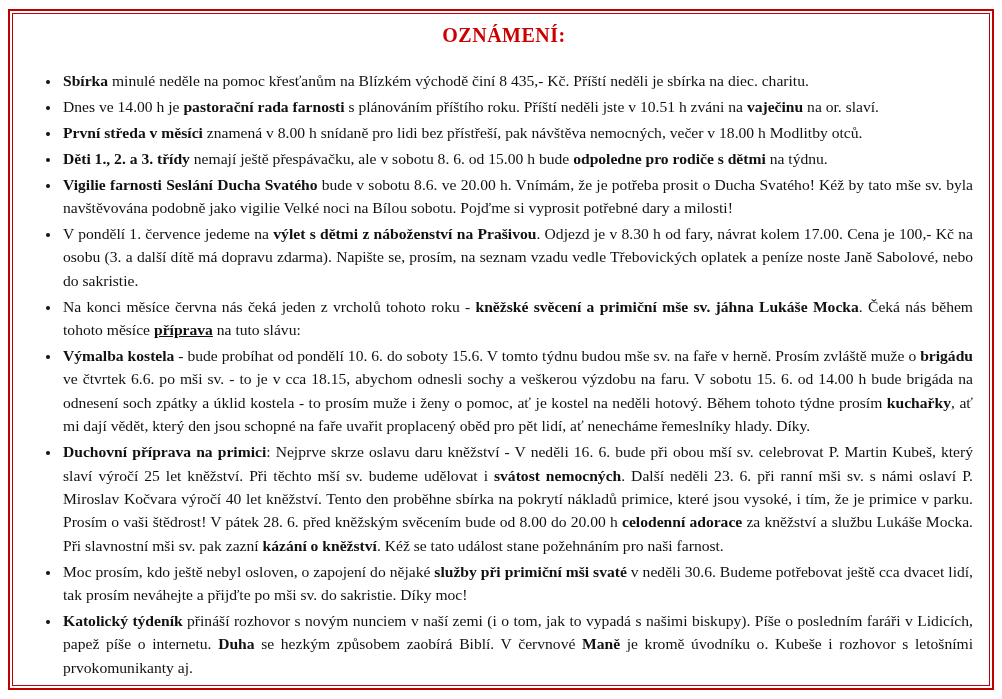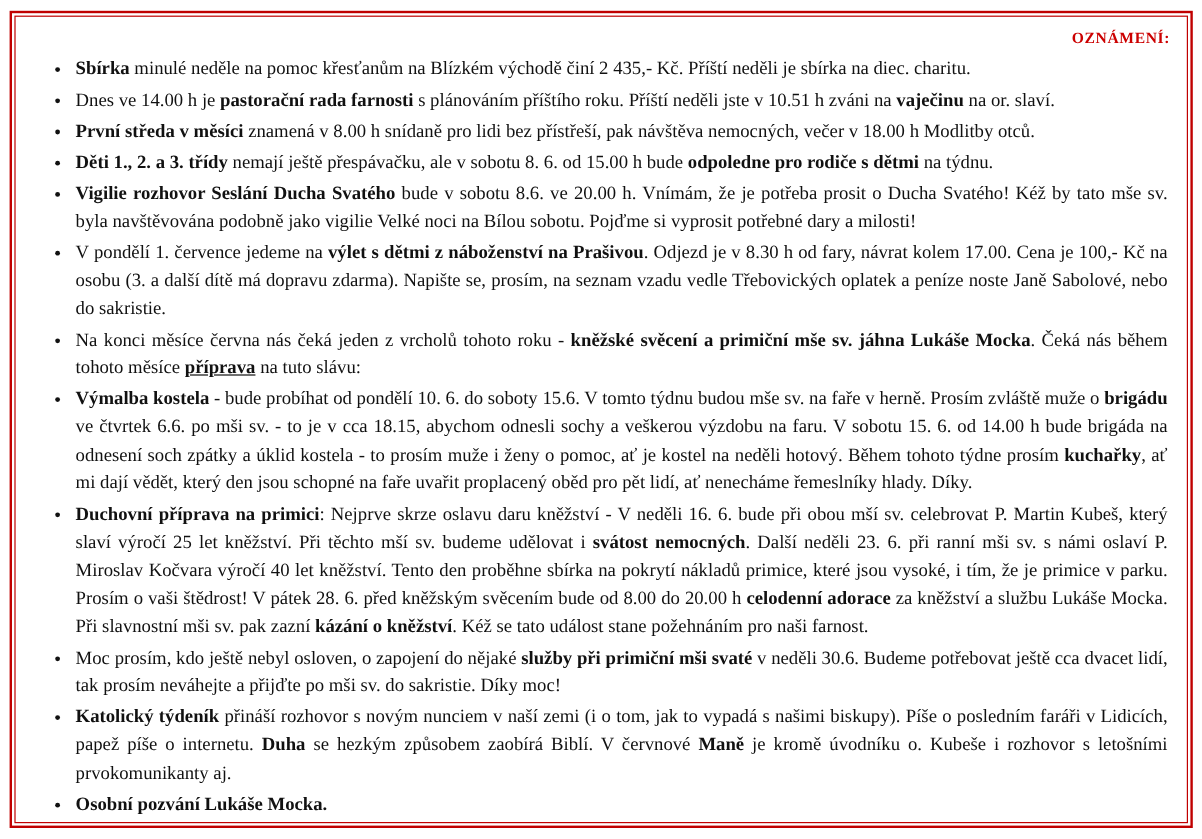--- a/index.html
+++ b/index.html
@@ -20,24 +20,24 @@
     background: #ffffff;
   }
   .frame-inner {
     width: 100%;
     height: 100%;
     border: 1px solid var(--accent, #C00000);
     padding: 8px 14px 8px 20px;
     overflow: hidden;
   }
   .title {
-    margin: 2px 0 6px 0;
-    text-align: right;
+    margin: 2px 0 22px 0;
+    text-align: center;
     color: var(--title-red, #CC0000);
-    font-size: 13px;
+    font-size: 20px;
     font-weight: bold;
     letter-spacing: 0.5px;
   }
   ul.bullets {
     margin: 0;
     padding: 0 2px 0 28px;
     list-style: disc outside;
   }
   ul.bullets li {
     font-size: 15.6px;
@@ -54,25 +54,25 @@
   .b { font-weight: bold; }
   .u { text-decoration: underline; }
 </style>
 </head>
 <body>
 
 <div class="frame-outer">
   <div class="frame-inner">
     <h1 class="title">OZNÁMENÍ:</h1>
     <ul class="bullets">
-        <li><span class="b">Sbírka</span><span> minulé neděle na pomoc křesťanům na Blízkém východě činí 2 435,- Kč. Příští neděli je sbírka na diec. charitu.</span></li>
+        <li><span class="b">Sbírka</span><span> minulé neděle na pomoc křesťanům na Blízkém východě činí 8 435,- Kč. Příští neděli je sbírka na diec. charitu.</span></li>
         <li><span>Dnes ve 14.00 h je </span><span class="b">pastorační rada farnosti</span><span> s plánováním příštího roku. Příští neděli jste v 10.51 h zváni na </span><span class="b">vaječinu</span><span> na or. slaví.</span></li>
         <li><span class="b">První středa v měsíci</span><span> znamená v 8.00 h snídaně pro lidi bez přístřeší, pak návštěva nemocných, večer v 18.00 h Modlitby otců.</span></li>
         <li><span class="b">Děti 1., 2. a 3. třídy</span><span> nemají ještě přespávačku, ale v sobotu 8. 6. od 15.00 h bude </span><span class="b">odpoledne pro rodiče s dětmi</span><span> na týdnu.</span></li>
-        <li><span class="b">Vigilie rozhovor Seslání Ducha Svatého</span><span> bude v sobotu 8.6. ve 20.00 h. Vnímám, že je potřeba prosit o Ducha Svatého! Kéž by tato mše sv. byla navštěvována podobně jako vigilie Velké noci na Bílou sobotu. Pojďme si vyprosit potřebné dary a milosti!</span></li>
+        <li><span class="b">Vigilie farnosti Seslání Ducha Svatého</span><span> bude v sobotu 8.6. ve 20.00 h. Vnímám, že je potřeba prosit o Ducha Svatého! Kéž by tato mše sv. byla navštěvována podobně jako vigilie Velké noci na Bílou sobotu. Pojďme si vyprosit potřebné dary a milosti!</span></li>
         <li><span>V pondělí 1. července jedeme na </span><span class="b">výlet s dětmi z náboženství na Prašivou</span><span>. Odjezd je v 8.30 h od fary, návrat kolem 17.00. Cena je 100,- Kč na osobu (3. a další dítě má dopravu zdarma). Napište se, prosím, na seznam vzadu vedle Třebovických oplatek a peníze noste Janě Sabolové, nebo do sakristie.</span></li>
         <li><span>Na konci měsíce června nás čeká jeden z vrcholů tohoto roku - </span><span class="b">kněžské svěcení a primiční mše sv. jáhna Lukáše Mocka</span><span>. Čeká nás během tohoto měsíce </span><span class="b u">příprava</span><span> na tuto slávu:</span></li>
         <li><span class="b">Výmalba kostela</span><span> - bude probíhat od pondělí 10. 6. do soboty 15.6. V tomto týdnu budou mše sv. na faře v herně. Prosím zvláště muže o </span><span class="b">brigádu</span><span> ve čtvrtek 6.6. po mši sv. - to je v cca 18.15, abychom odnesli sochy a veškerou výzdobu na faru. V sobotu 15. 6. od 14.00 h bude brigáda na odnesení soch zpátky a úklid kostela - to prosím muže i ženy o pomoc, ať je kostel na neděli hotový. Během tohoto týdne prosím </span><span class="b">kuchařky</span><span>, ať mi dají vědět, který den jsou schopné na faře uvařit proplacený oběd pro pět lidí, ať nenecháme řemeslníky hlady. Díky.</span></li>
         <li><span class="b">Duchovní příprava na primici</span><span>: Nejprve skrze oslavu daru kněžství - V neděli 16. 6. bude při obou mší sv. celebrovat P. Martin Kubeš, který slaví výročí 25 let kněžství. Při těchto mší sv. budeme udělovat i </span><span class="b">svátost nemocných</span><span>. Další neděli 23. 6. při ranní mši sv. s námi oslaví P. Miroslav Kočvara výročí 40 let kněžství. Tento den proběhne sbírka na pokrytí nákladů primice, které jsou vysoké, i tím, že je primice v parku. Prosím o vaši štědrost! V pátek 28. 6. před kněžským svěcením bude od 8.00 do 20.00 h </span><span class="b">celodenní adorace</span><span> za kněžství a službu Lukáše Mocka. Při slavnostní mši sv. pak zazní </span><span class="b">kázání o kněžství</span><span>. Kéž se tato událost stane požehnáním pro naši farnost.</span></li>
         <li><span>Moc prosím, kdo ještě nebyl osloven, o zapojení do nějaké </span><span class="b">služby při primiční mši svaté</span><span> v neděli 30.6. Budeme potřebovat ještě cca dvacet lidí, tak prosím neváhejte a přijďte po mši sv. do sakristie. Díky moc!</span></li>
         <li><span class="b">Katolický týdeník</span><span> přináší rozhovor s novým nunciem v naší zemi (i o tom, jak to vypadá s našimi biskupy). Píše o posledním faráři v Lidicích, papež píše o internetu. </span><span class="b">Duha</span><span> se hezkým způsobem zaobírá Biblí. V červnové </span><span class="b">Maně</span><span> je kromě úvodníku o. Kubeše i rozhovor s letošními prvokomunikanty aj.</span></li>
         <li><span class="b">Osobní pozvání Lukáše Mocka.</span></li>
       </ul>
   </div>
 </div>

